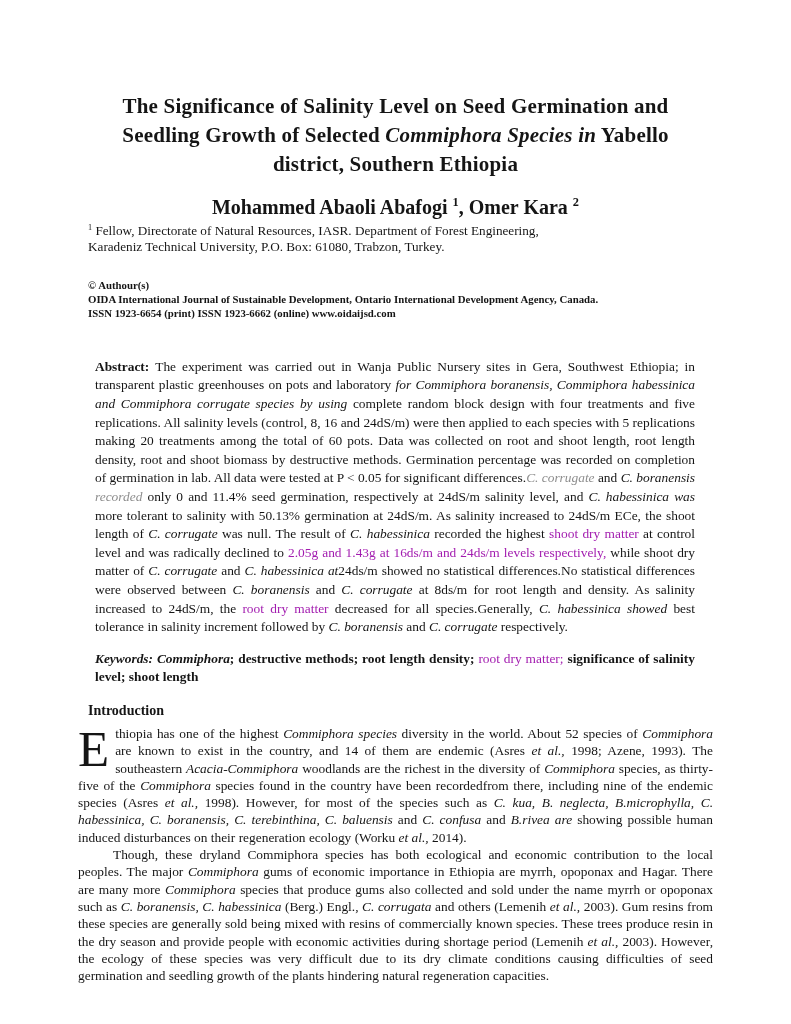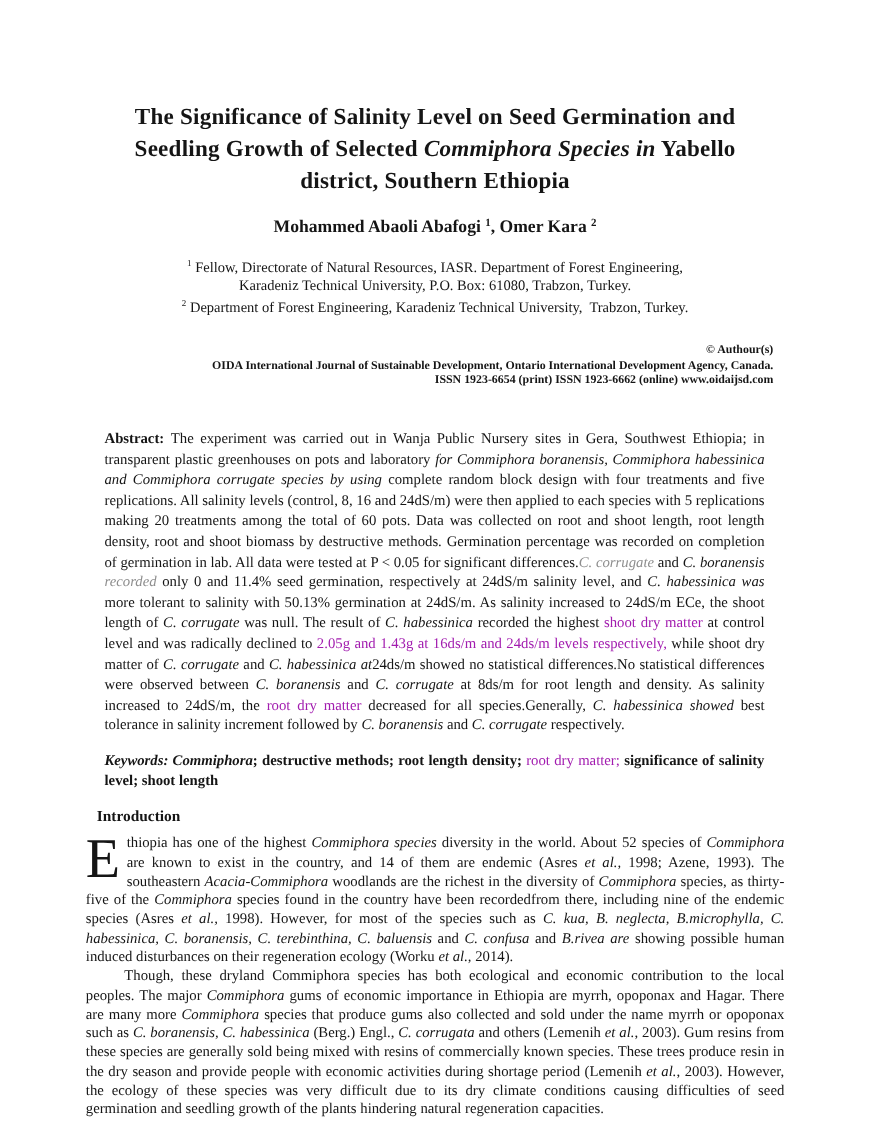--- a/index.html
+++ b/index.html
@@ -12,24 +12,24 @@
   .run-r{font-weight:normal;font-style:normal;}
   .run-b{font-weight:bold;}
   .run-i{font-style:italic;}
   .run-bi{font-weight:bold;font-style:italic;}
   .run-g{color:#a21caf;}
   .run-gi{color:#8e8e8e;font-style:italic;}
   .run-sup{vertical-align:super;font-size:0.62em;}
   .run-bsup{vertical-align:super;font-size:0.62em;font-weight:bold;}
 
   .title{margin:0;font-size:21px;font-weight:bold;line-height:29px;text-align:center;letter-spacing:0.2px;}
-  .authors{margin-top:14px;text-align:center;font-size:16px;font-weight:bold;line-height:19px;}
-  .affiliations{margin-top:16px;text-align:center;font-size:13.2px;line-height:16.2px;}
+  .authors{margin-top:14px;text-align:center;font-size:20px;font-weight:bold;line-height:19px;}
+  .affiliations{margin-top:3px;font-size:13.2px;line-height:16.2px;}
   .aff-line{white-space:pre-wrap;}
-  .publisher{margin-top:24px;text-align:right;font-size:10.8px;font-weight:bold;line-height:13.8px;}
+  .publisher{margin-top:24px;text-align:left;font-size:10.8px;font-weight:bold;line-height:13.8px;}
   .abstract{margin:37px 8px 0 7px;text-align:justify;font-size:13.4px;line-height:18.6px;}
   .keywords{margin:13px 8px 0 7px;text-align:justify;font-size:13.4px;line-height:18.6px;}
   .intro-heading{margin-top:15px;text-align:left;font-size:14px;font-weight:bold;line-height:18px;}
   .intro{margin:5px -10px 0 -10px;text-align:justify;font-size:13.4px;line-height:17.3px;}
   .intro p{margin:0;}
   .dropcap{
     float:left;font-size:51px;line-height:44px;padding:2px 6px 0 0;
     font-weight:normal;color:#151515;
   }
   .p2{text-indent:35px;}
@@ -43,21 +43,20 @@
     <div class="title-line"><span class="run-b">The Significance of Salinity Level on Seed Germination and</span></div>
     <div class="title-line"><span class="run-b">Seedling Growth of Selected </span><span class="run-bi">Commiphora Species in</span><span class="run-b"> Yabello</span></div>
     <div class="title-line"><span class="run-b">district, Southern Ethiopia</span></div>
   </h1>
 
   <div class="authors"><span class="run-b">Mohammed Abaoli Abafogi </span><span class="run-bsup">1</span><span class="run-b">, Omer Kara </span><span class="run-bsup">2</span></div>
 
   <div class="affiliations">
     <div class="aff-line"><span class="run-sup">1</span><span class="run-r"> Fellow, Directorate of Natural Resources, IASR. Department of Forest Engineering,</span></div>
     <div class="aff-line"><span class="run-r">Karadeniz Technical University, P.O. Box: 61080, Trabzon, Turkey.</span></div>
-    <div class="aff-line"><span class="run-sup">2</span><span class="run-r"> Department of Forest Engineering, Karadeniz Technical University,  Trabzon, Turkey.</span></div>
   </div>
 
   <div class="publisher">
     <div>© Authour(s)</div>
     <div>OIDA International Journal of Sustainable Development, Ontario International Development Agency, Canada.</div>
     <div>ISSN 1923-6654 (print) ISSN 1923-6662 (online) www.oidaijsd.com</div>
   </div>
 
   <div class="abstract"><span class="run-b">Abstract: </span><span class="run-r">The experiment was carried out in Wanja Public Nursery sites in Gera, Southwest Ethiopia; in transparent plastic greenhouses on pots and laboratory </span><span class="run-i">for Commiphora boranensis, Commiphora habessinica and Commiphora corrugate species by using </span><span class="run-r">complete random block design with four treatments and five replications. All salinity levels (control, 8, 16 and 24dS/m) were then applied to each species with 5 replications making 20 treatments among the total of 60 pots. Data was collected on root and shoot length, root length density, root and shoot biomass by destructive methods. Germination percentage was recorded on completion of germination in lab. All data were tested at P &lt; 0.05 for significant differences.</span><span class="run-gi">C. corrugate</span><span class="run-r"> and </span><span class="run-i">C. boranensis </span><span class="run-gi">recorded</span><span class="run-r"> only 0 and 11.4% seed germination, respectively at 24dS/m salinity level, and </span><span class="run-i">C. habessinica was</span><span class="run-r"> more tolerant to salinity with 50.13% germination at 24dS/m. As salinity increased to 24dS/m ECe, the shoot length of </span><span class="run-i">C. corrugate</span><span class="run-r"> was null. The result of </span><span class="run-i">C. habessinica</span><span class="run-r"> recorded the highest </span><span class="run-g">shoot dry matter</span><span class="run-r"> at control level and was radically declined to </span><span class="run-g">2.05g and 1.43g at 16ds/m and 24ds/m levels respectively,</span><span class="run-r"> while shoot dry matter of </span><span class="run-i">C. corrugate</span><span class="run-r"> and </span><span class="run-i">C. habessinica at</span><span class="run-r">24ds/m showed no statistical differences.No statistical differences were observed between </span><span class="run-i">C. boranensis</span><span class="run-r"> and </span><span class="run-i">C. corrugate</span><span class="run-r"> at 8ds/m for root length and density. As salinity increased to 24dS/m, the </span><span class="run-g">root dry matter</span><span class="run-r"> decreased for all species.Generally, </span><span class="run-i">C. habessinica showed</span><span class="run-r"> best tolerance in salinity increment followed by </span><span class="run-i">C. boranensis</span><span class="run-r"> and </span><span class="run-i">C. corrugate</span><span class="run-r"> respectively.</span></div>
 

